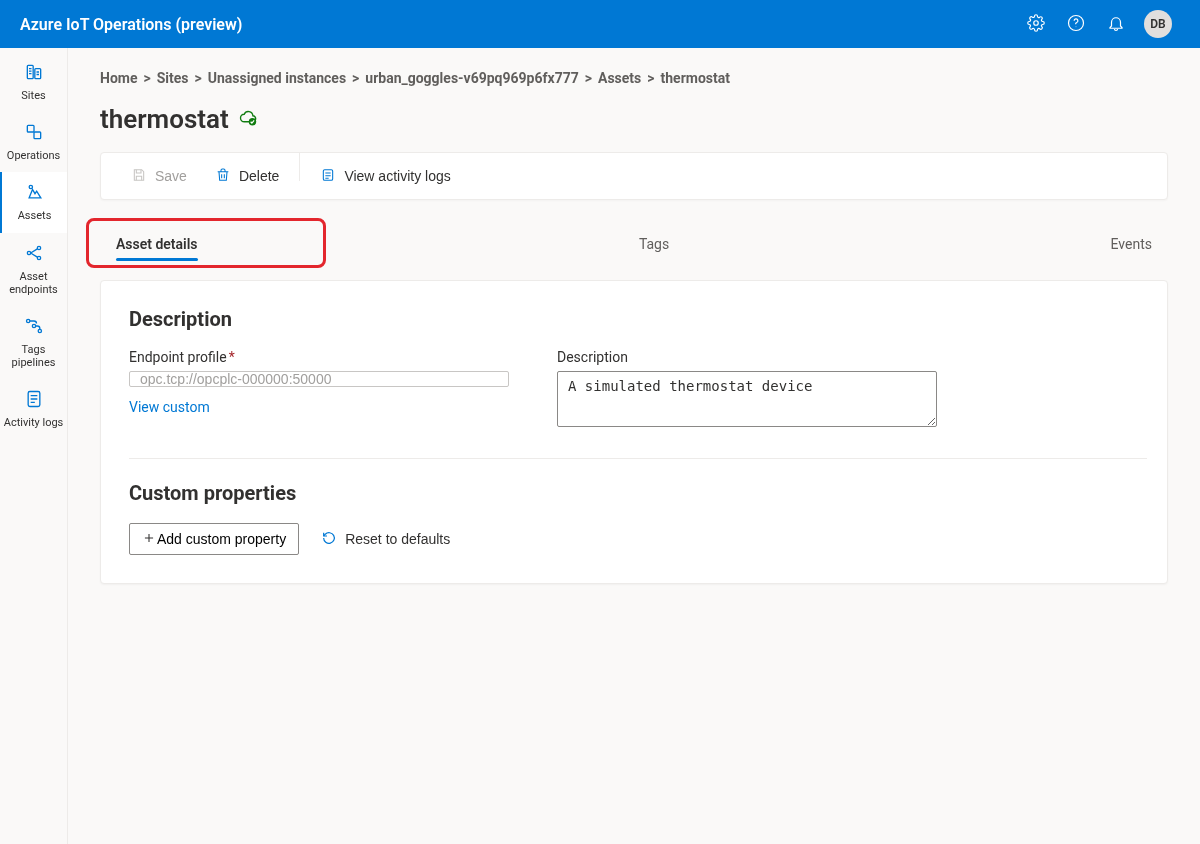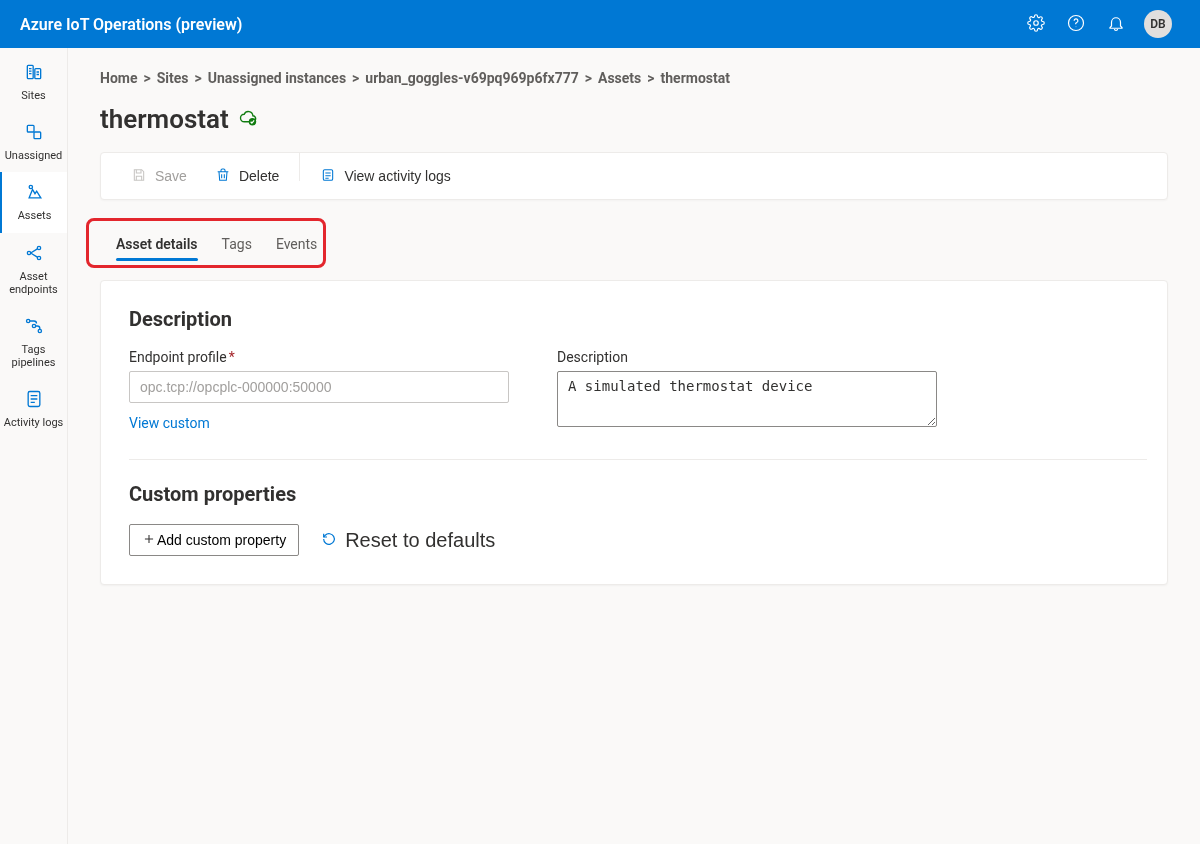--- a/index.html
+++ b/index.html
@@ -135,20 +135,21 @@
     width: 1px; height: 28px; background: #edebe9; margin: 0 6px;
   }
   
   .tabs-wrap {
     position: relative;
     margin-bottom: 2px;
   }
   .tabs {
     display: flex; gap: 24px;
     padding: 8px 16px 6px 16px;
+    justify-content: space-between;
   }
   .tab {
     font-size: 14px;
     color: #605e5c;
     padding: 4px 0 8px 0;
     cursor: pointer;
     position: relative;
   }
   .tab.active {
     color: #323130;
@@ -191,21 +192,21 @@
   .form-col { flex: 0 0 380px; }
   .form-label {
     font-size: 14px;
     color: #323130;
     margin-bottom: 6px;
     display: block;
   }
   .required { color: #a4262c; margin-left: 2px; }
   .text-input {
     width: 100%;
-    height: 32px;
+    height: 16px;
     padding: 4px 10px;
     border: 1px solid #8a8886;
     border-radius: 2px;
     font-size: 14px;
     color: #323130;
     background: #fff;
   }
   .text-input[readonly] { color: #a19f9d; background: #fff; border-color: #c8c6c4; }
   .textarea {
     width: 100%;
@@ -244,21 +245,21 @@
     background: #fff;
     border: 1px solid #8a8886;
     border-radius: 2px;
     font-size: 14px;
     cursor: pointer;
   }
   .btn-secondary svg { width: 14px; height: 14px; stroke: #323130; fill: none; }
   .btn-link {
     display: inline-flex; align-items: center; gap: 8px;
     background: none; border: none;
-    font-size: 20px; color: #323130;
+    font-size: 14px; color: #323130;
     cursor: pointer;
   }
   .btn-link svg { width: 16px; height: 16px; stroke: #0078d4; fill: none; }
 </style>
 </head>
 <body>
 
 <div class="top-header">
   <div class="brand">Azure IoT Operations (preview)</div>
   <div class="spacer"></div>
@@ -299,21 +300,21 @@
             <rect x="13" y="8" width="7" height="12" rx="1"></rect>
             <path d="M6 8h3M6 11h3M6 14h3M15 12h3M15 15h3"></path>
           </svg></span>
       <span class="nav-label">Sites</span>
     </div>
     <div class="nav-item">
       <span><svg viewBox="0 0 24 24" stroke-width="1.6">
             <rect x="4" y="4" width="8" height="8" rx="1"></rect>
             <rect x="12" y="12" width="8" height="8" rx="1"></rect>
           </svg></span>
-      <span class="nav-label">Unassigned</span>
+      <span class="nav-label">Operations</span>
     </div>
     <div class="nav-item active">
       <span><svg viewBox="0 0 24 24" stroke-width="1.6">
             <path d="M5 19l4-10 3 5 2-3 5 8z"></path>
             <circle cx="7" cy="6" r="2"></circle>
           </svg></span>
       <span class="nav-label">Assets</span>
     </div>
     <div class="nav-item">
       <span><svg viewBox="0 0 24 24" stroke-width="1.6">

